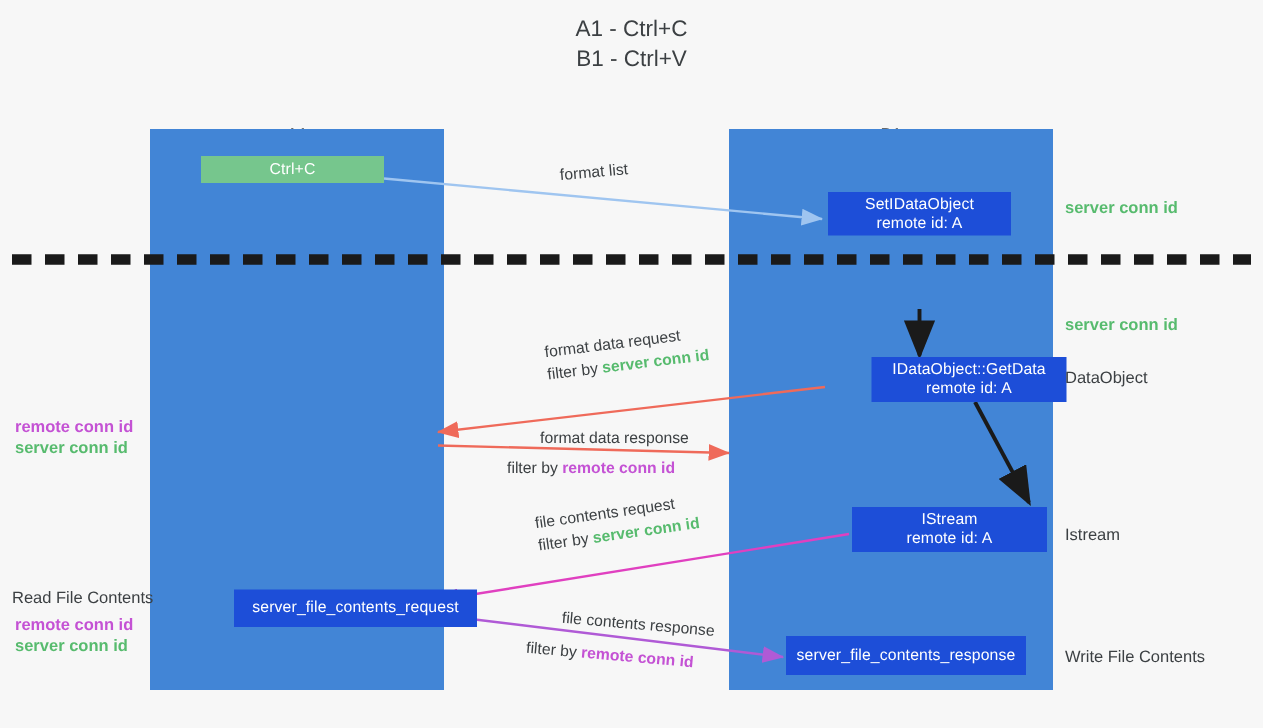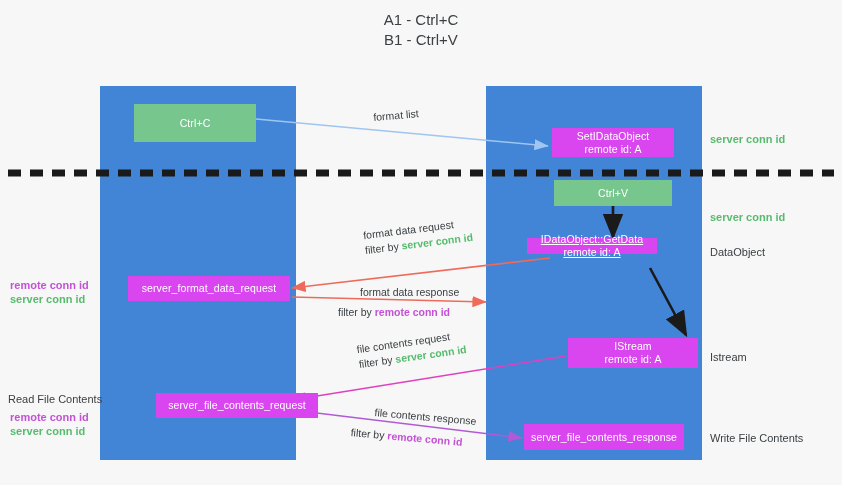--- a/index.html
+++ b/index.html
@@ -51,21 +51,21 @@
     flex-direction: column;
     align-items: center;
     justify-content: center;
     color: #ffffff;
     font-size: 10.5px;
     line-height: 13px;
     text-align: center;
     white-space: pre;
     letter-spacing: 0.1px;
   }
-  .node.orange { background: #d946ef; }
+  .node.orange { background: #1d4ed8; }
   .node.green  { background: #76c68d; }
 
   
   .edgelabel {
     font-size: 10.5px;
     color: #3c4043;
     line-height: 15px;
     white-space: nowrap;
   }
   .edgelabel .srv { color: #57bb6e; font-weight: bold; }
@@ -139,31 +139,29 @@
 
     <line x1="292" y1="297" x2="486" y2="302" stroke="#ef6a5a" stroke-width="1.6" marker-end="url(#ah-red)"></line>
 
     <line x1="650" y1="268" x2="686" y2="335" stroke="#1a1a1a" stroke-width="2.6" marker-end="url(#ah-black)"></line>
 
     <line x1="566" y1="356" x2="292" y2="400" stroke="#e040c0" stroke-width="1.6" marker-end="url(#ah-magenta)"></line>
 
     <line x1="292" y1="410" x2="522" y2="438" stroke="#b05ad6" stroke-width="1.6" marker-end="url(#ah-purple)"></line>
   </svg>
 
-  <div class="abs node green" style="left:134px; top:104px; width:122px; height:38px;">Ctrl+C</div>
+  <div class="abs node green" style="left:134px; top:104px; width:122px; height:18px;">Ctrl+C</div>
 
   <div class="abs node orange" style="left:552px; top:128px; width:122px; height:29px;">SetIDataObject
 remote id: A</div>
 
-  <div class="abs node green" style="left:554px; top:180px; width:118px; height:26px;">Ctrl+V</div>
-
-  <div class="abs node orange" style="left:527px; top:238px; width:130px; height:16px;text-decoration:underline;">IDataObject::GetData
+
+  <div class="abs node orange" style="left:581px; top:238px; width:130px; height:30px;">IDataObject::GetData
 remote id: A</div>
 
-  <div class="abs node orange" style="left:128px; top:276px; width:162px; height:25px;">server_format_data_request</div>
 
 
   <div class="abs node orange" style="left:568px; top:338px; width:130px; height:30px;">IStream
 remote id: A</div>
 
   <div class="abs node orange" style="left:128px; top:393px; width:162px; height:25px;margin-left:28px;">server_file_contents_request</div>
 
   <div class="abs node orange" style="left:524px; top:424px; width:160px; height:26px;">server_file_contents_response</div>
 
   <div class="abs edgelabel rotlabel" style="left:374px; top:110px; transform: rotate(-5deg);">format list</div>

